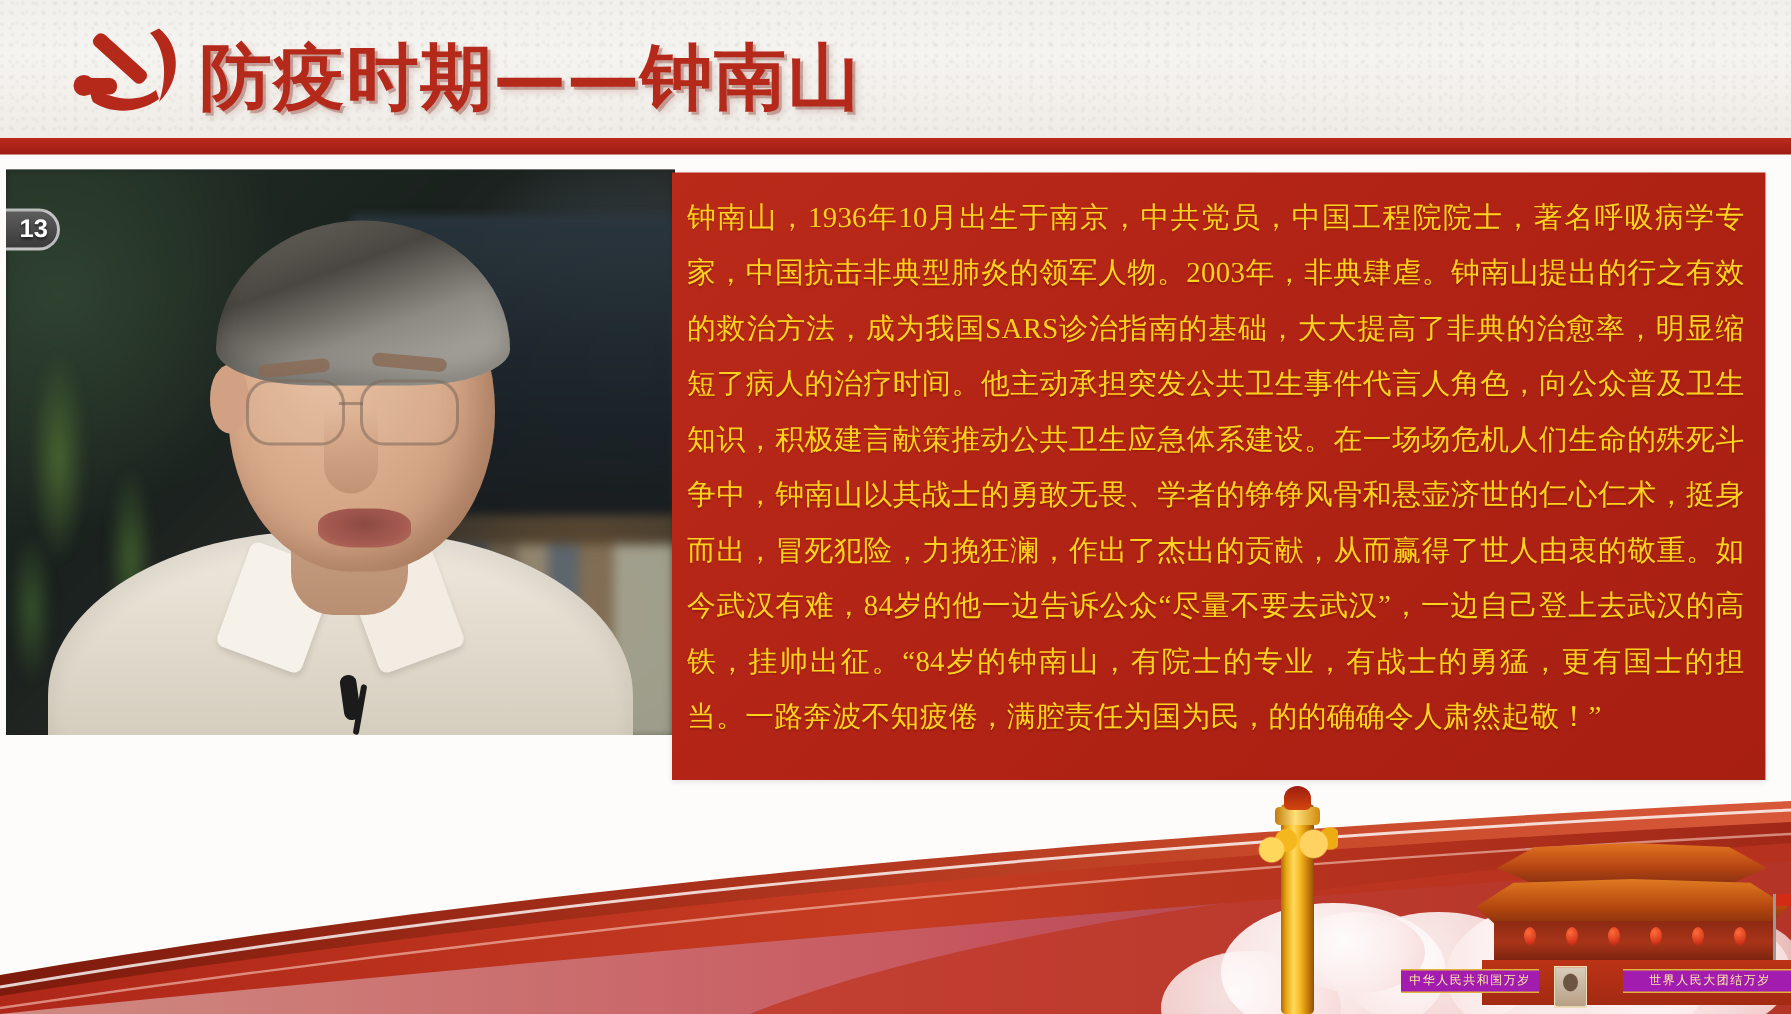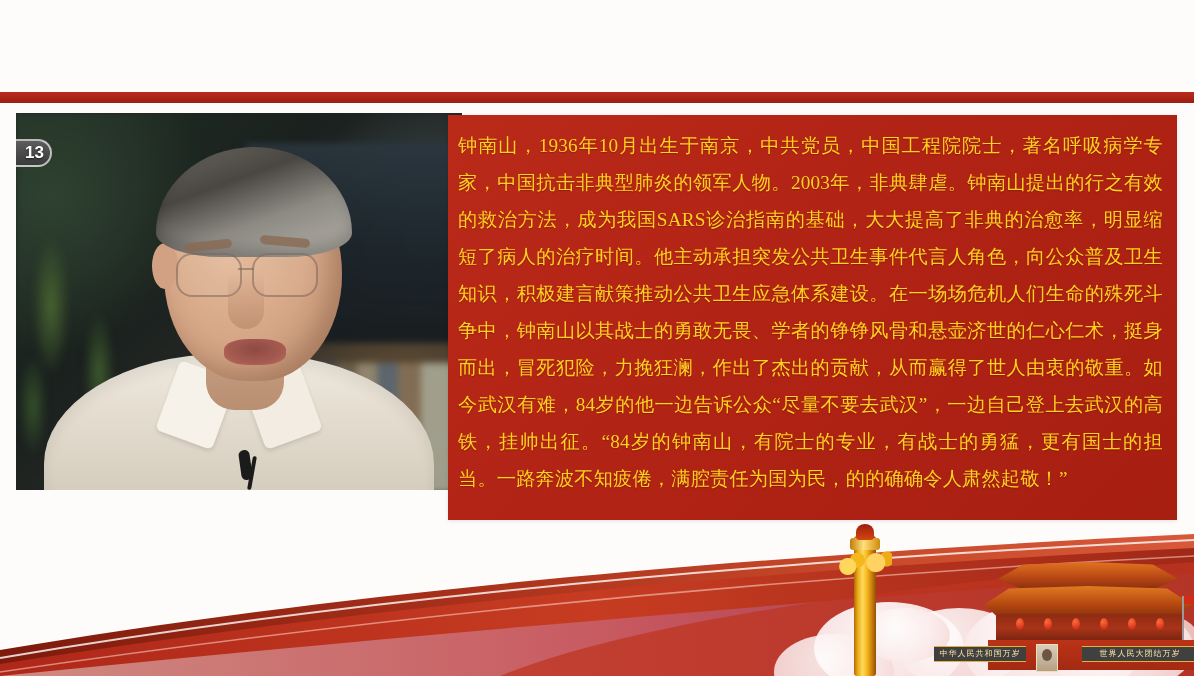--- a/index.html
+++ b/index.html
@@ -31,21 +31,21 @@
     position:absolute;left:133px;top:20px;
     font-size:48px;font-weight:bold;letter-spacing:1px;
     color:#b5291b;
     text-shadow:2px 2px 0 rgba(120,25,15,.30), 3px 3px 5px rgba(120,25,15,.18);
     white-space:nowrap;
     font-family:"DejaVu Sans","Liberation Sans",sans-serif;
   }
 
   
   .photo{
-    position:absolute;left:16px;top:113px;width:446px;height:377px;
+    position:absolute;left:4px;top:113px;width:446px;height:377px;
     overflow:hidden;background:#1d2420;
   }
   .photo .bg{
     position:absolute;inset:0;
     background:
       radial-gradient(ellipse 50% 60% at 8% 22%,#2f4230 0%,rgba(47,66,48,0) 70%),
       radial-gradient(ellipse 46% 48% at 86% 78%,#6d5436 0%,rgba(109,84,54,0) 72%),
       radial-gradient(ellipse 40% 50% at 92% 30%,#3a4a52 0%,rgba(58,74,82,0) 70%),
       linear-gradient(135deg,#223026 0%,#1a211e 38%,#2a2a28 62%,#3b342a 100%);
     filter:blur(2px);
@@ -209,21 +209,21 @@
   }
   .t-lant{
     position:absolute;top:62px;width:8px;height:12px;border-radius:50%;
     background:radial-gradient(circle at 35% 30%,#ff6a3a,#c01f0c);
   }
   .t-wall{
     position:absolute;left:6px;top:84px;width:206px;height:30px;
     background:linear-gradient(180deg,#bb3317 0%,#a32a12 100%);
   }
   .t-banner{
-    position:absolute;top:90px;height:14px;background:#404040;
+    position:absolute;top:90px;height:14px;background:#a21caf;
     border-top:1px solid #e4b23a;border-bottom:1px solid #e4b23a;
     color:#ffe9a8;font-size:8px;line-height:14px;text-align:center;
     letter-spacing:1px;white-space:nowrap;overflow:hidden;
     font-family:"DejaVu Sans","Liberation Sans",sans-serif;
   }
   .t-bannerR{left:100px;width:116px;}
   .t-bannerL{left:-48px;width:92px;}
   .t-portrait{
     position:absolute;left:54px;top:88px;width:20px;height:26px;
     background:linear-gradient(180deg,#d9cdbb,#b79f84);border:1.5px solid #f0dfb6;
@@ -240,20 +240,34 @@
   }
 
   .clouds{position:absolute;right:0;bottom:0;width:420px;height:120px;}
   .cl{position:absolute;border-radius:50%;background:radial-gradient(circle at 40% 35%,#ffffff 0%,#fbeaea 55%,#f3cfcd 100%);}
 </style>
 </head>
 <body>
 
 <div class="slide">
 
+  <div class="header">
+    <div class="emblem">
+      <svg viewBox="0 0 92 64" width="92" height="64">
+        <g fill="#b5291b">
+          <path d="M66 3 C80 14 82 36 66 52 C72 34 70 16 60 6 Z"></path>
+          <path d="M66 50 C52 60 34 60 22 52 C20 48 20 45 22 42 C36 52 54 52 64 44 Z"></path>
+          <rect x="18" y="18" width="44" height="10" rx="4" transform="rotate(42 40 23)"></rect>
+          <rect x="12" y="36" width="26" height="11" rx="5"></rect>
+          <circle cx="16" cy="41" r="7"></circle>
+        </g>
+      </svg>
+    </div>
+    <div class="title">防疫时期——钟南山</div>
+  </div>
   <div class="header-rule"></div>
 
   <div class="photo">
     <div class="bg"></div>
     <div class="shelf"></div>
     <div class="books"></div>
     <div class="leaves"></div>
 
     <div class="shoulders"></div>
     <div class="collarL"></div>

